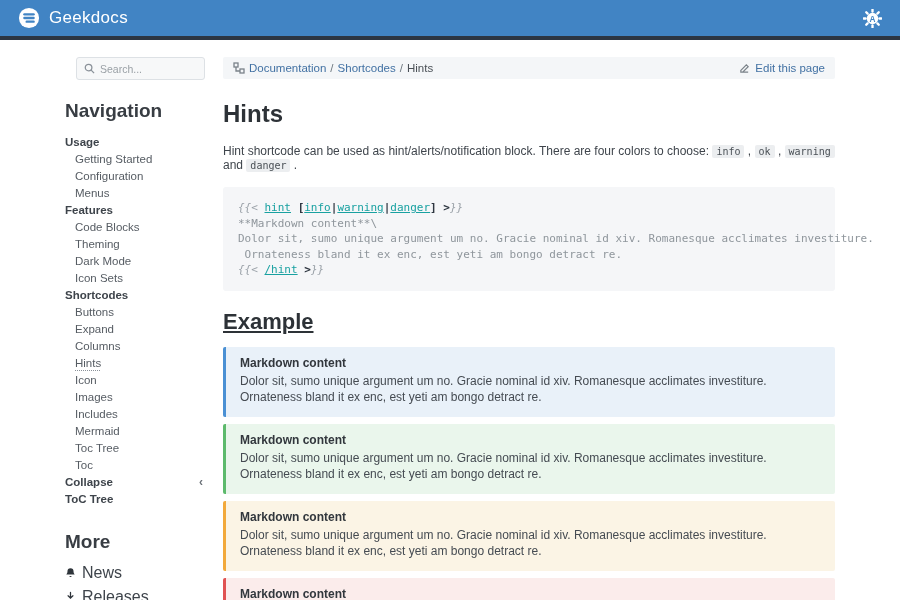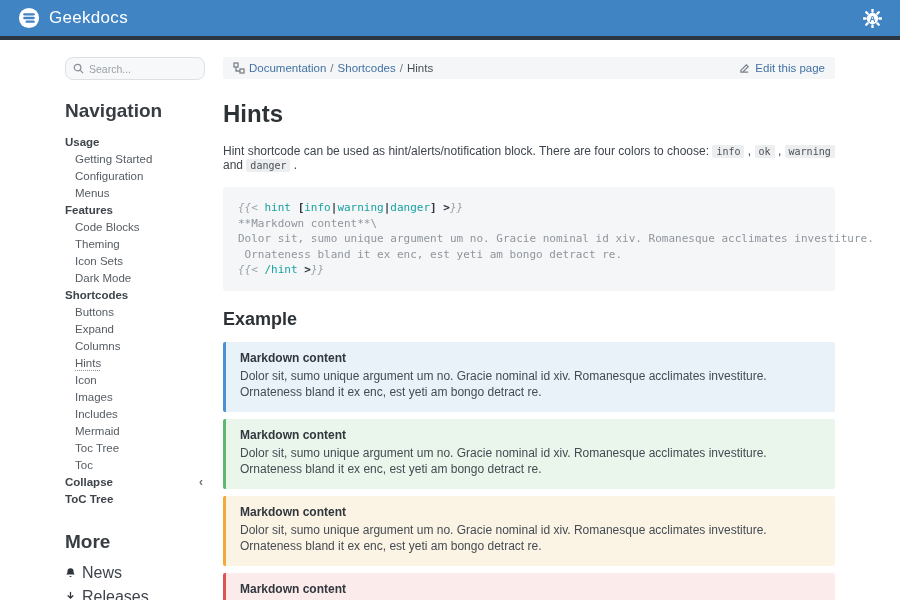--- a/index.html
+++ b/index.html
@@ -12,21 +12,21 @@
   .brand { display:flex; align-items:center; gap:9px; color:#fff; font-size:17px;
     font-weight:500; letter-spacing:.3px; cursor:pointer; }
   .theme-btn { background:none; border:none; cursor:pointer; display:flex; align-items:center; }
 
   
   .layout { display:flex; padding:17px 65px 0 65px; gap:18px; }
 
   
   .sidebar { width:140px; flex:none; }
   .search-box { display:flex; align-items:center; gap:5px; background:#f7f8f9;
-    border:1px solid #dde1e5; border-radius:8px; padding:4px 7px; height:23px; }
+    border:1px solid #dde1e5; border-radius:3px; padding:4px 7px; height:23px;margin-left:11px; }
   .search-box input { border:none; background:transparent; outline:none; width:100%;
     font-size:10.5px; color:#5a6066; font-family:"Liberation Sans", sans-serif; }
   .search-box input::placeholder { color:#9aa0a6; }
   .nav-title { font-size:19px; color:#383d43; margin-top:20px; font-weight:700; }
   .nav-title.more { margin-top:24px; }
   .sec-label { display:flex; justify-content:space-between; align-items:center;
     font-size:11.5px; font-weight:bold; color:#3e444b; padding:3px 0 2px; cursor:pointer; }
   .sec-label:first-child { margin-top:11px; }
   .chev { color:#6b7178; font-size:12px; line-height:10px; padding-right:2px; }
   .nav-item { display:block; font-size:11.5px; color:#565c63; padding:2.5px 0 2.5px 10px;
@@ -39,28 +39,28 @@
   
   .main { flex:1; min-width:0; }
   .breadcrumb-bar { background:#f4f6f8; border-radius:2px; padding:5px 10px;
     display:flex; justify-content:space-between; align-items:center; font-size:11.5px; }
   .crumbs { display:flex; align-items:flex-end; gap:4px; color:#6c757d; }
   .crumbs a { color:#4271a3; text-decoration:none; cursor:pointer; }
   .crumbs .current { color:#4a5056; }
   .edit-link { display:flex; align-items:center; gap:5px; color:#4271a3;
     text-decoration:none; cursor:pointer; }
   h1 { font-size:24px; color:#2d3237; margin:21px 0 16px; font-weight:bold; }
-  h2 { font-size:18px; color:#2d3237; margin:18px 0 12px; font-weight:bold; }
+  h2 { font-size:22px; color:#2d3237; margin:18px 0 12px; font-weight:bold;text-decoration:underline; }
   .intro { font-size:12px; color:#3f454c; }
   .intro code, .inline-code { font-family:"DejaVu Sans Mono", monospace; font-size:10px;
     background:#eceef0; color:#4a5056; padding:1px 4px; border-radius:2px; }
   pre { background:#f5f6f8; border-radius:3px; padding:13px 15px; margin:15px 0 14px;
     font-family:"DejaVu Sans Mono", monospace; font-size:11px; line-height:15.5px; }
   pre .cp { color:#9aa1a8; font-style:italic; }
-  pre .kw { color:#18a1a1; }
+  pre .kw { color:#18a1a1;text-decoration:underline; }
   pre .op { color:#2e3640; font-weight:bold; }
   pre .pl { color:#8f969c; }
 
   .hint { border-left:3px solid; border-radius:2px; padding:9px 14px 11px; margin-bottom:7px; }
   .hint .hint-title { font-size:12px; font-weight:bold; color:#32373d; margin-bottom:3px; }
   .hint .hint-body { font-size:12px; color:#454b52; line-height:16.5px; }
 </style>
 </head>
 <body>
 
@@ -115,22 +115,22 @@
           <span>Usage</span>
         </div>
         <a class="nav-item">Getting Started</a>
         <a class="nav-item">Configuration</a>
         <a class="nav-item">Menus</a>
         <div class="sec-label">
           <span>Features</span>
         </div>
         <a class="nav-item">Code Blocks</a>
         <a class="nav-item">Theming</a>
+        <a class="nav-item">Dark Mode</a>
         <a class="nav-item">Icon Sets</a>
-        <a class="nav-item">Dark Mode</a>
         <div class="sec-label">
           <span>Shortcodes</span>
         </div>
         <a class="nav-item">Buttons</a>
         <a class="nav-item">Expand</a>
         <a class="nav-item">Columns</a>
         <a class="nav-item active">Hints</a>
         <a class="nav-item">Icon</a>
         <a class="nav-item">Images</a>
         <a class="nav-item">Includes</a>

